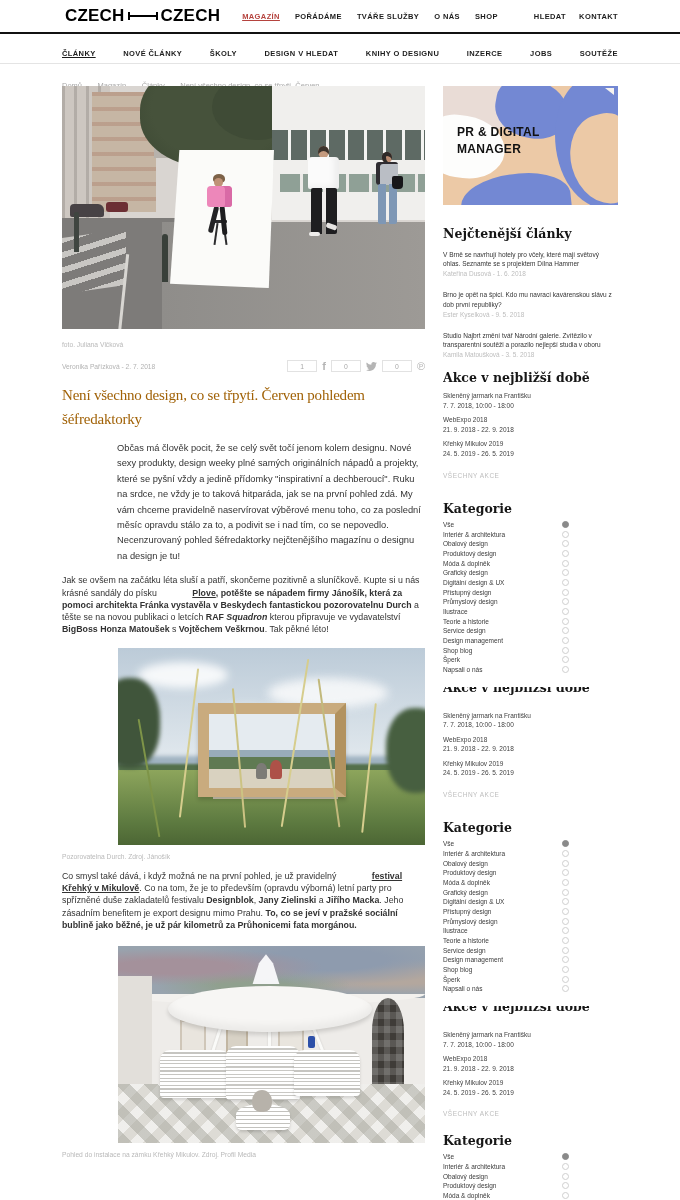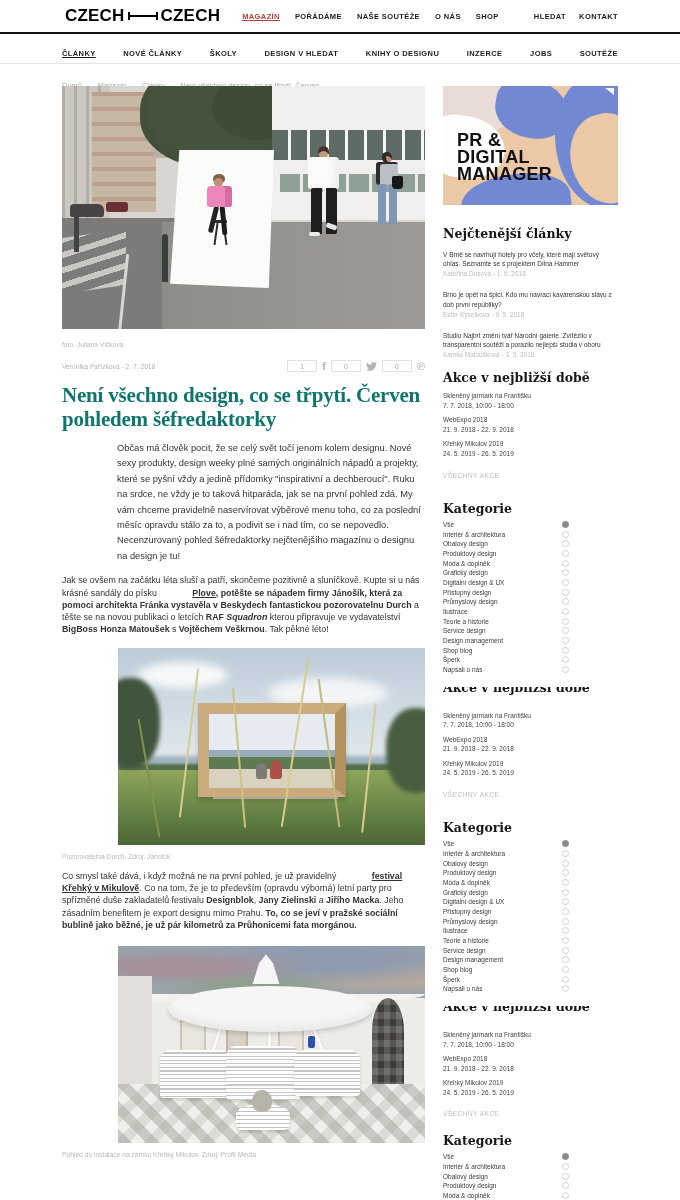--- a/index.html
+++ b/index.html
@@ -37,22 +37,22 @@
   .photo-credit { margin-top:12px; font-size:6.7px; color:#b9b9b9; }
   .byline-row { margin-top:12px; display:flex; justify-content:space-between; align-items:center; }
   .author { font-size:6.7px; color:#b2b2b2; }
   .share { display:flex; align-items:center; gap:5px; }
   .share-count { width:30px; height:12px; border:1px solid #e2e2e2; font-size:6.8px; color:#a9a9a9;
                  display:flex; align-items:center; justify-content:center; }
   .share-ico { color:#b5b5b5; font-size:10px; line-height:12px; display:flex; align-items:center; cursor:pointer; }
   .share-ico.fb::before { content:'f'; font-weight:bold; font-size:11px; }
   .share-ico.pin::before { content:'\2117'; font-size:11px; }
   .share-ico svg { width:11px; height:11px; fill:#b5b5b5; }
-  h1.title { margin-top:11px; font-family:"Liberation Serif", serif; font-weight:bold; font-size:21px;
-             line-height:24px; letter-spacing:-.2px; color:#0f766e; }
+  h1.title { margin-top:11px; font-family:"Liberation Serif", serif; font-weight:normal; font-size:15px;
+             line-height:24px; letter-spacing:-.2px; color:#a16207; }
   .lead { margin:10px 0 0 55px; width:308px; font-size:9.3px; line-height:15.4px; color:#333; }
   .bodytext { margin-top:10px; font-size:8.8px; line-height:12.3px; color:#333; }
   .seg-n { font-weight:normal; }
   .seg-b { font-weight:bold; }
   .seg-bi { font-weight:bold; font-style:italic; }
   .seg-l { font-weight:bold; text-decoration:underline; cursor:pointer;padding-left:33px; }
   .figure { margin:12px 0 0 56px; width:307px; }
   .figure2 { margin-top:15px; }
   .caption { margin-top:8px; font-size:6.7px; color:#b9b9b9; }
 
@@ -81,21 +81,21 @@
 
   
   .banner { position:relative; width:175px; height:119px; background:#ecc9a6; overflow:hidden; cursor:pointer; }
   .bn-pink { position:absolute; left:-14px; top:-22px; width:95px; height:70px; background:#e9dcd6; border-radius:45%; transform:rotate(-12deg); }
   .bn-blue-top { position:absolute; left:52px; top:-6px; width:74px; height:58px; background:#7388d3; border-radius:38% 55% 45% 50%; transform:rotate(10deg); }
   .bn-blue-right { position:absolute; left:112px; top:-12px; width:95px; height:135px; background:#7388d3; border-radius:45% 30% 40% 55%; }
   .bn-beige-right { position:absolute; left:128px; top:28px; width:70px; height:90px; background:#ecc9a6; border-radius:50% 40% 45% 50%; transform:rotate(-15deg); }
   .bn-white { position:absolute; left:-18px; top:30px; width:80px; height:62px; background:#fdfdfc; border-radius:40% 55% 50% 45%; transform:rotate(8deg); }
   .bn-blue-bottom { position:absolute; left:18px; top:88px; width:110px; height:55px; background:#7388d3; border-radius:50% 45% 0 0; transform:rotate(-6deg); }
   .bn-white-tri { position:absolute; right:4px; top:2px; width:0; height:0; border-left:9px solid transparent; border-top:7px solid #f6f3ef; }
-  .bn-text { position:absolute; left:14px; top:38px; width:95px; font-size:18px; line-height:17px; font-weight:bold; color:#111; letter-spacing:.3px;margin-top:8px; }
+  .bn-text { position:absolute; left:14px; top:38px; width:95px; font-size:12px; line-height:17px; font-weight:bold; color:#111; letter-spacing:.3px; }
 
   
   .art { position:relative; overflow:hidden; }
   .art div { position:absolute; }
 
   
   .art-hero { width:363px; height:243px; background:linear-gradient(180deg,#d9d5d1 0 57%,#918f8c 57% 100%); }
   .h-bldg-left { left:0; top:0; width:48px; height:142px; background:
       repeating-linear-gradient(90deg, rgba(85,80,75,.22) 0 3px, transparent 3px 12px), #cdc7c1; }
   .h-bldg-tan { left:30px; top:6px; width:64px; height:120px; background:
@@ -207,21 +207,21 @@
   <header class="topbar">
     <div class="logo">
       <span>CZECH</span>
       <span class="logo-line"></span>
       <span>CZECH</span>
     </div>
     <nav class="main-nav">
 
     <span class="nav-item on">MAGAZÍN</span>
         <span class="nav-item">POŘÁDÁME</span>
-        <span class="nav-item">NAŠE SOUTĚŽE</span>
+        <span class="nav-item">TVÁŘE SLUŽBY</span>
         <span class="nav-item">O NÁS</span>
         <span class="nav-item">SHOP</span>
       </nav>
     <div class="topbar-right">
 
     <span class="nav-item">HLEDAT</span>
         <span class="nav-item">KONTAKT</span>
       </div>
   </header>
 

